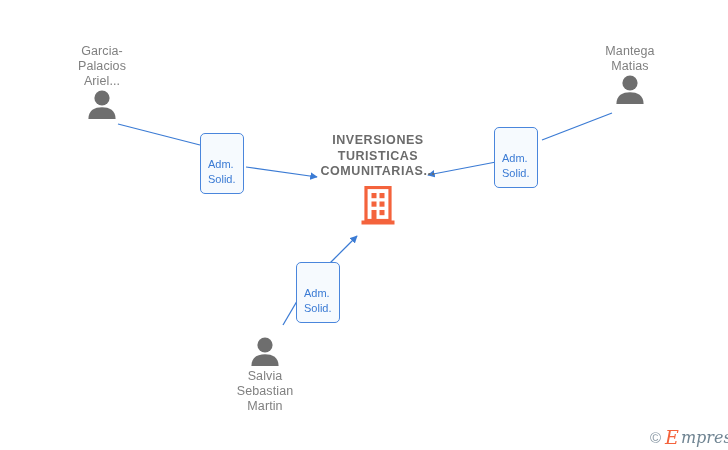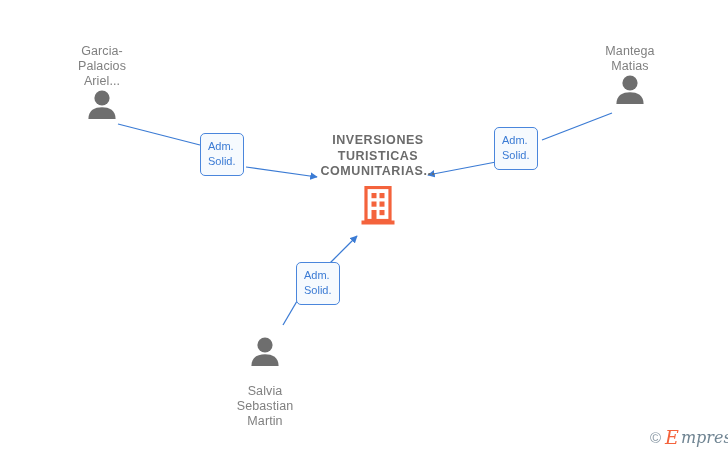--- a/index.html
+++ b/index.html
@@ -65,21 +65,21 @@
   
   .badge {
     position: absolute;
     box-sizing: border-box;
     background: #f6fafe;
     border: 1.3px solid #4a86dc;
     border-radius: 5px;
     color: #3b7bd4;
     font-size: 11px;
     line-height: 15px;
-    padding: 5px 7px 6px 7px;
+    padding: 23px 7px 6px 7px;
     text-align: left;
     white-space: pre-line;
   }
 
   
   .watermark {
     position: absolute;
     display: flex;
     align-items: center;
     gap: 4px;
@@ -144,21 +144,21 @@
       <circle cx="17" cy="9" r="7.6" fill="#6e6e6e"></circle>
       <path d="M 3.4 30 C 3.4 21.2 9.6 18.2 17 18.2 C 24.4 18.2 30.6 21.2 30.6 30 Z" fill="#6e6e6e"></path>
     </svg>
   </div>
 
   <div class="person-node" style="left:200px; top:336px;">
     <svg class="person-icon" width="34" height="30" viewBox="0 0 34 30">
       <circle cx="17" cy="9" r="7.6" fill="#6e6e6e"></circle>
       <path d="M 3.4 30 C 3.4 21.2 9.6 18.2 17 18.2 C 24.4 18.2 30.6 21.2 30.6 30 Z" fill="#6e6e6e"></path>
     </svg>
-    <div class="person-label" style="margin-top:18px;">Salvia
+    <div class="person-label" style="margin-top:3px;">Salvia
 Sebastian
 Martin</div>
   </div>
 
   <div class="company-node" style="left:288px; top:133px;">
     <div class="company-label">INVERSIONES
 TURISTICAS
 COMUNITARIAS...</div>
     <svg class="company-icon" width="36" height="40" viewBox="0 0 36 40">
       <rect x="6" y="1.5" width="24" height="33" fill="none" stroke="#f4633c" stroke-width="3.2"></rect>

